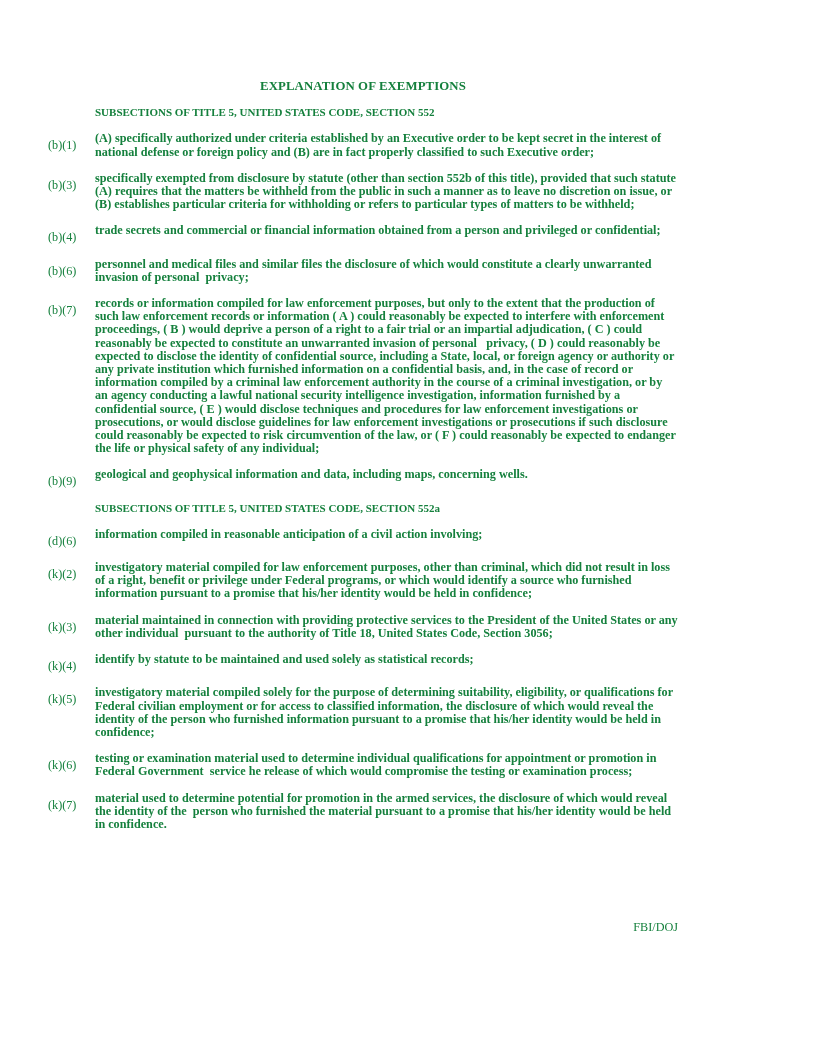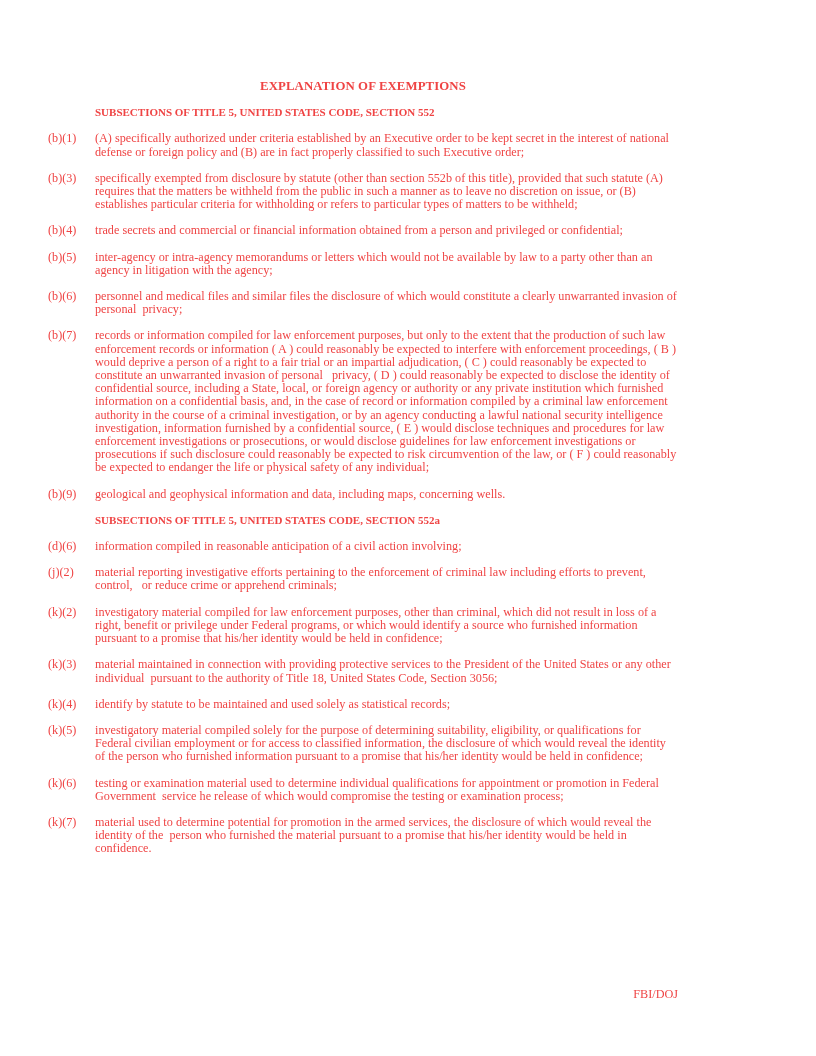--- a/index.html
+++ b/index.html
@@ -6,21 +6,21 @@
     margin: 0;
     padding: 0;
     background: #ffffff;
   }
   .page {
     position: relative;
     width: 724px;
     height: 1056px;
     box-sizing: border-box;
     background: #ffffff;
-    color: #ef4444;
+    color: #15803d;
     font-family: "Liberation Serif", serif;
     font-size: 12.2px;
     line-height: 13.2px;
     padding: 80px 46px 0 48px;
     overflow: hidden;
   }
   .doc-title {
     font-size: 12.8px;
     font-weight: bold;
     text-align: center;
@@ -32,29 +32,31 @@
     font-weight: bold;
     margin: 0 0 13px 47px;
   }
   .item {
     display: flex;
     margin: 0 0 13px 0;
   }
   .item-label {
     flex: 0 0 47px;
     width: 47px;
+    margin-top: 7px;
   }
   .item-text {
     flex: 1;
     white-space: pre-wrap;
+    font-weight: bold;
   }
   .footer-label {
     position: absolute;
     right: 46px;
-    top: 988px;
+    top: 921px;
   }
 </style>
 </head>
 <body>
 
 <div class="page">
   <h1 class="doc-title">EXPLANATION OF EXEMPTIONS</h1>
 
   <div id="sections">
       <h2 class="section-heading">SUBSECTIONS OF TITLE 5, UNITED STATES CODE, SECTION 552</h2>
@@ -64,43 +66,35 @@
       </div>
       <div class="item">
         <span class="item-label">(b)(3)</span>
         <span class="item-text">specifically exempted from disclosure by statute (other than section 552b of this title), provided that such statute (A) requires that the matters be withheld from the public in such a manner as to leave no discretion on issue, or (B) establishes particular criteria for withholding or refers to particular types of matters to be withheld;</span>
       </div>
       <div class="item">
         <span class="item-label">(b)(4)</span>
         <span class="item-text">trade secrets and commercial or financial information obtained from a person and privileged or confidential;</span>
       </div>
       <div class="item">
-        <span class="item-label">(b)(5)</span>
-        <span class="item-text">inter-agency or intra-agency memorandums or letters which would not be available by law to a party other than an agency in litigation with the agency;</span>
-      </div>
-      <div class="item">
         <span class="item-label">(b)(6)</span>
         <span class="item-text">personnel and medical files and similar files the disclosure of which would constitute a clearly unwarranted invasion of personal  privacy;</span>
       </div>
       <div class="item">
         <span class="item-label">(b)(7)</span>
         <span class="item-text">records or information compiled for law enforcement purposes, but only to the extent that the production of such law enforcement records or information ( A ) could reasonably be expected to interfere with enforcement proceedings, ( B ) would deprive a person of a right to a fair trial or an impartial adjudication, ( C ) could reasonably be expected to constitute an unwarranted invasion of personal   privacy, ( D ) could reasonably be expected to disclose the identity of confidential source, including a State, local, or foreign agency or authority or any private institution which furnished information on a confidential basis, and, in the case of record or information compiled by a criminal law enforcement authority in the course of a criminal investigation, or by an agency conducting a lawful national security intelligence investigation, information furnished by a confidential source, ( E ) would disclose techniques and procedures for law enforcement investigations or prosecutions, or would disclose guidelines for law enforcement investigations or prosecutions if such disclosure could reasonably be expected to risk circumvention of the law, or ( F ) could reasonably be expected to endanger the life or physical safety of any individual;</span>
       </div>
       <div class="item">
         <span class="item-label">(b)(9)</span>
         <span class="item-text">geological and geophysical information and data, including maps, concerning wells.</span>
       </div>
       <h2 class="section-heading">SUBSECTIONS OF TITLE 5, UNITED STATES CODE, SECTION 552a</h2>
       <div class="item">
         <span class="item-label">(d)(6)</span>
         <span class="item-text">information compiled in reasonable anticipation of a civil action involving;</span>
-      </div>
-      <div class="item">
-        <span class="item-label">(j)(2)</span>
-        <span class="item-text">material reporting investigative efforts pertaining to the enforcement of criminal law including efforts to prevent, control,   or reduce crime or apprehend criminals;</span>
       </div>
       <div class="item">
         <span class="item-label">(k)(2)</span>
         <span class="item-text">investigatory material compiled for law enforcement purposes, other than criminal, which did not result in loss of a right, benefit or privilege under Federal programs, or which would identify a source who furnished information pursuant to a promise that his/her identity would be held in confidence;</span>
       </div>
       <div class="item">
         <span class="item-label">(k)(3)</span>
         <span class="item-text">material maintained in connection with providing protective services to the President of the United States or any other individual  pursuant to the authority of Title 18, United States Code, Section 3056;</span>
       </div>
       <div class="item">

